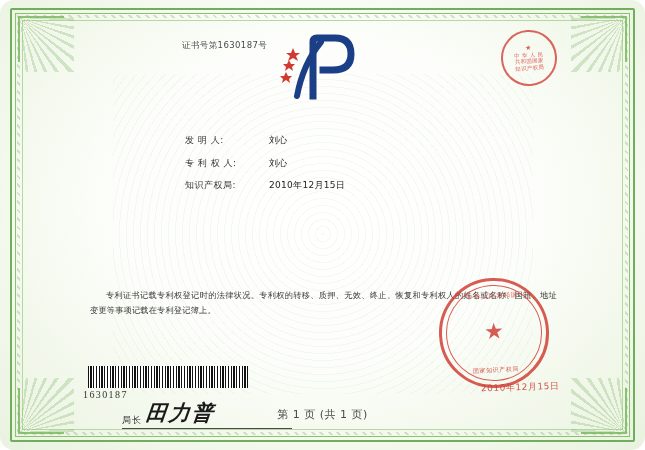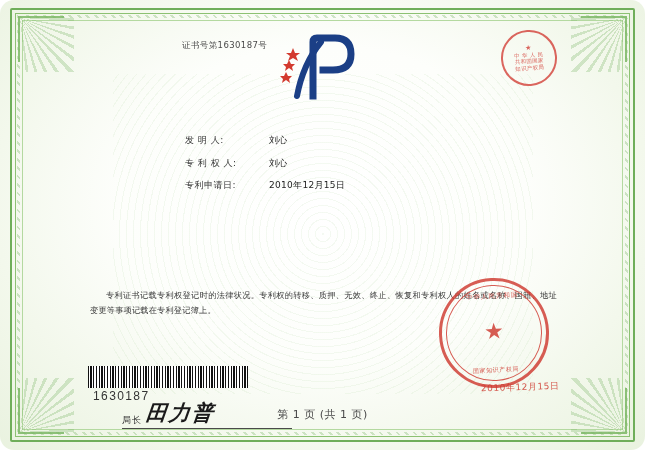--- a/index.html
+++ b/index.html
@@ -199,26 +199,26 @@
     top: 340px;
     width: 160px;
     height: 22px;
     background:
       repeating-linear-gradient(90deg,
         #111 0 1px, #fff 1px 2px, #111 2px 4px, #fff 4px 5px,
         #111 5px 6px, #fff 6px 8px, #111 8px 9px, #fff 9px 11px);
   }
   .barcode-num {
     position: absolute;
-    left: 63px;
+    left: 53px;
     top: 363px;
-    font-size: 12px;
+    font-size: 10px;
     letter-spacing: 1.4px;
     color: #333;
-    font-family: Liberation Sans, sans-serif;
+    font-family: Liberation Serif, serif;
   }
 
   
   .sign-row {
     position: absolute;
     left: 92px;
     top: 372px;
     display: flex;
     align-items: center;
   }
@@ -352,21 +352,21 @@
     <div class="fields">
       <div class="field-row">
         <span class="field-label">发 明 人:</span>
         <span class="field-value">刘心</span>
       </div>
       <div class="field-row">
         <span class="field-label">专 利 权 人:</span>
         <span class="field-value">刘心</span>
       </div>
       <div class="field-row">
-        <span class="field-label">专利申请日:</span>
+        <span class="field-label">知识产权局:</span>
         <span class="field-value">2010年12月15日</span>
       </div>
     </div>
 
     <div class="body-text">
       <p>专利证书记载专利权登记时的法律状况。专利权的转移、质押、无效、终止、恢复和专利权人的姓名或名称、国籍、地址变更等事项记载在专利登记簿上。</p>
     </div>
 
     <div class="barcode"></div>
     <div class="barcode-num">1630187</div>

